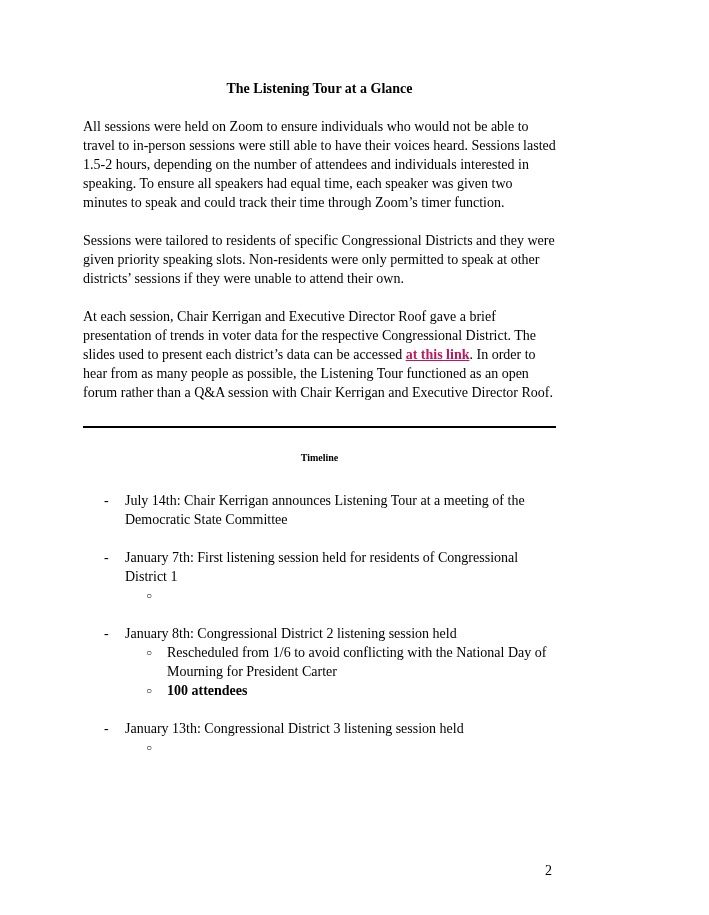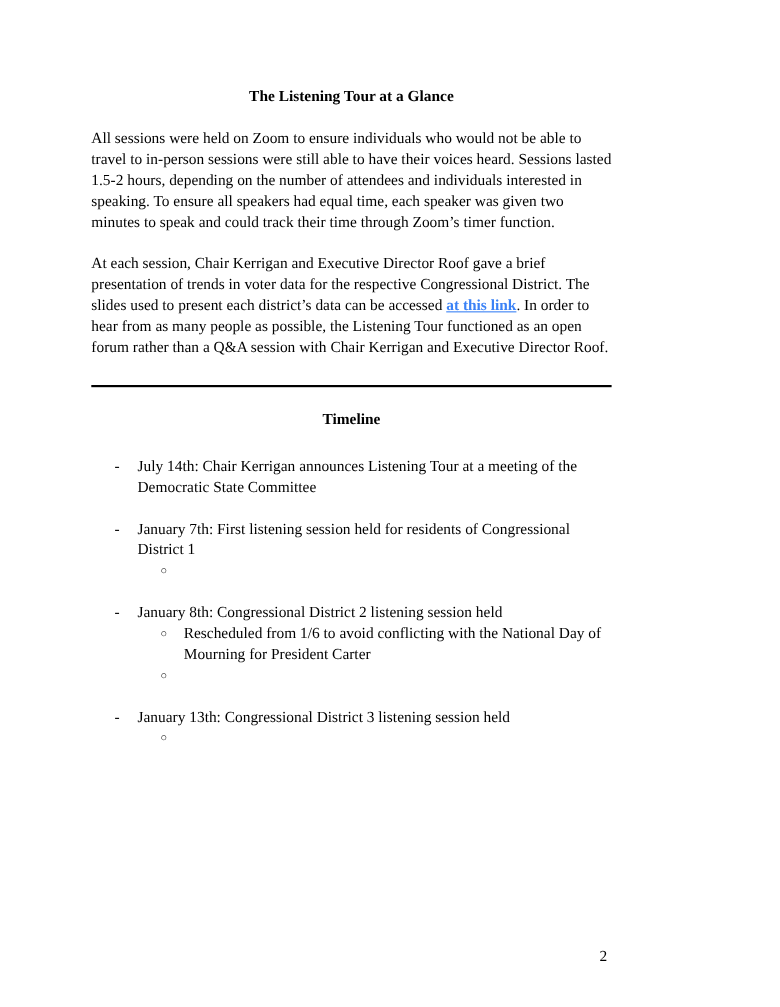--- a/index.html
+++ b/index.html
@@ -26,36 +26,36 @@
     margin: 0;
     text-align: center;
     font-weight: bold;
     font-size: 14px;
   }
   .para {
     margin: 19px 0 0 0;
     text-align: left;
   }
   .link {
-    color: #3b82f6;
+    color: #be185d;
     font-weight: bold;
     text-decoration: underline;
     cursor: pointer;
   }
   .divider {
     margin: 24px 0 0 0;
     border: none;
     border-top: 2px solid #000000;
     height: 0;
   }
   .timeline-heading {
     margin: 20px 0 0 0;
     text-align: center;
     font-weight: bold;
-    font-size: 14px;
+    font-size: 10px;
   }
   .timeline-list {
     margin: 0;
   }
   .tl-item {
     margin-top: 19px;
   }
   .tl-item.first {
     margin-top: 24px;
   }
@@ -89,20 +89,21 @@
 <body>
 
 <div class="page">
   <div class="content">
 
     <p class="doc-title">The Listening Tour at a Glance</p>
 
 
     <p class="para">All sessions were held on Zoom to ensure individuals who would not be able to travel to in-person sessions were still able to have their voices heard. Sessions lasted 1.5-2 hours, depending on the number of attendees and individuals interested in speaking. To ensure all speakers had equal time, each speaker was given two minutes to speak and could track their time through Zoom’s timer function.</p>
 
+    <p class="para">Sessions were tailored to residents of specific Congressional Districts and they were given priority speaking slots. Non-residents were only permitted to speak at other districts’ sessions if they were unable to attend their own.</p>
 
     <p class="para"><span>At each session, Chair Kerrigan and Executive Director Roof gave a brief presentation of trends in voter data for the respective Congressional District. The slides used to present each district’s data can be accessed </span><a class="link">at this link</a><span>. In order to hear from as many people as possible, the Listening Tour functioned as an open forum rather than a Q&amp;A session with Chair Kerrigan and Executive Director Roof.</span></p>
 
     <div class="divider"></div>
 
     <p class="timeline-heading">Timeline</p>
 
     <div class="timeline-list">
 
       <div class="tl-item first">
@@ -126,20 +127,21 @@
         <div class="tl-row">
           <span class="marker">-</span>
           <span class="tl-text">January 8th: Congressional District 2 listening session held</span>
         </div>
         <div class="tl-row sub">
           <span class="marker circle">○</span>
           <span class="tl-text">Rescheduled from 1/6 to avoid conflicting with the National Day of Mourning for President Carter</span>
         </div>
         <div class="tl-row sub">
           <span class="marker circle">○</span>
+          <span class="tl-text bold">100 attendees</span>
         </div>
       </div>
 
       <div class="tl-item">
         <div class="tl-row">
           <span class="marker">-</span>
           <span class="tl-text">January 13th: Congressional District 3 listening session held</span>
         </div>
         <div class="tl-row sub">
           <span class="marker circle">○</span>

